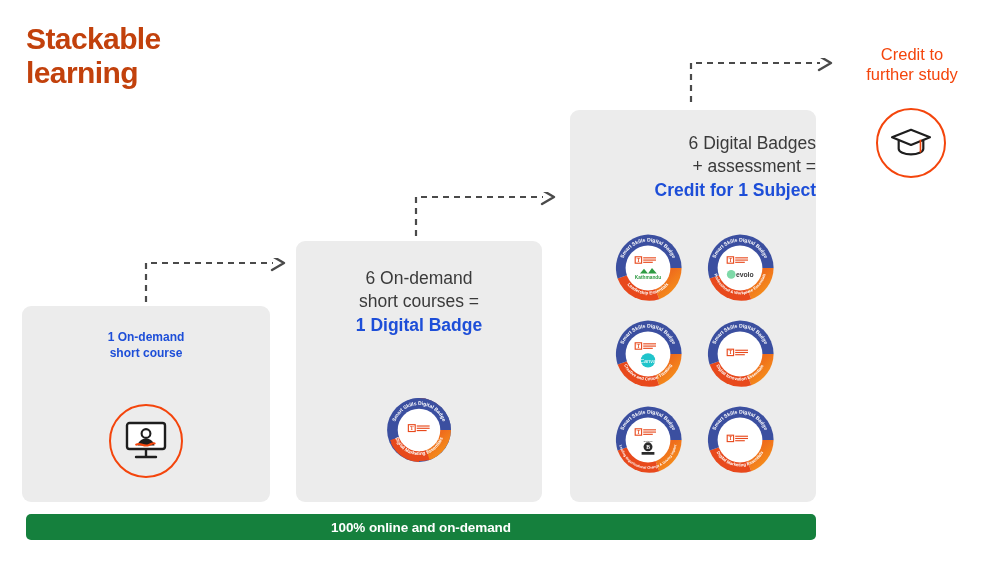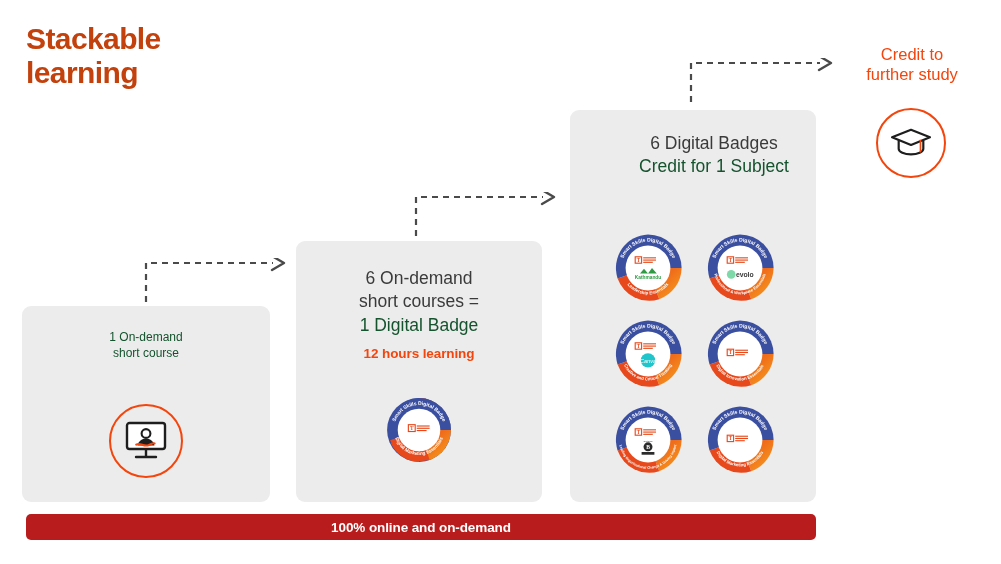--- a/index.html
+++ b/index.html
@@ -39,33 +39,33 @@
   #step-1 { left: 22px;  top: 306px; width: 248px; height: 196px; }
   #step-2 { left: 296px; top: 241px; width: 246px; height: 261px; }
   #step-3 { left: 570px; top: 110px; width: 246px; height: 392px; }
 
   .card-text {
     text-align: center;
     color: #2B2B2B;
   }
   #step-1 .card-text { margin-top: 24px; }
   #step-2 .card-text { margin-top: 26px; }
-  #step-3 .card-text { margin-top: 22px; text-align: center; padding-left: 42px; }
+  #step-3 .card-text { margin-top: 22px; text-align: right; padding-left: 42px; }
 
   .line-reg {
     font-size: 17.5px;
     font-weight: normal;
     line-height: 1.33;
     color: #3A3A3A;
   }
   .line-bold {
     font-size: 17.5px;
-    font-weight: normal;
+    font-weight: bold;
     line-height: 1.33;
-    color: #14532d;
+    color: #1d4ed8;
   }
   #step-1 .line-bold { font-size: 12px; }
   .line-hours {
     font-size: 13.5px;
     font-weight: bold;
     color: #F4450C;
     margin-top: 9px;
     letter-spacing: -0.1px;
   }
 
@@ -104,21 +104,21 @@
   #arrow-2 { left: 413px; top: 192px; width: 146px; height: 46px; }
   #arrow-3 { left: 688px; top: 58px;  width: 148px; height: 46px; }
 
   
   #bottom-bar {
     position: absolute;
     left: 26px;
     top: 514px;
     width: 790px;
     height: 26px;
-    background: #b91c1c;
+    background: #15803d;
     border-radius: 5px;
     display: flex;
     align-items: center;
     justify-content: center;
   }
   #bottom-bar-label {
     color: #ffffff;
     font-size: 13.5px;
     font-weight: bold;
     letter-spacing: -0.1px;
@@ -167,21 +167,20 @@
     <path d="M3 44 L3 5 L130 5" fill="none" stroke="#4A4A4A" stroke-width="2.2" stroke-dasharray="6,5" stroke-linecap="butt"></path>
     <polyline points="129,-2 141,5 129,12" fill="none" stroke="#4A4A4A" stroke-width="2.4" stroke-linecap="round" stroke-linejoin="round"></polyline>
   </svg>
 </div>
 
 <div class="step-card" id="step-2">
   <div class="card-text">
     <div class="line-reg">6 On-demand</div>
     <div class="line-reg">short courses =</div>
     <div class="line-bold">1 Digital Badge</div>
-    <div class="line-hours">12 hours learning</div>
   </div>
 </div>
 
 <div class="badge" id="badge-step2">
   <svg width="76" height="76" viewBox="0 0 100 100">
     <defs>
       <linearGradient id="g2a" x1="0" y1="0" x2="1" y2="1">
         <stop offset="0%" stop-color="#E8491C"></stop>
           <stop offset="100%" stop-color="#F9A21B"></stop>
       </linearGradient>
@@ -215,20 +214,21 @@
 <div class="arrow" id="arrow-2">
   <svg width="146" height="46" viewBox="0 0 146 46">
     <path d="M3 44 L3 5 L130 5" fill="none" stroke="#4A4A4A" stroke-width="2.2" stroke-dasharray="6,5" stroke-linecap="butt"></path>
     <polyline points="129,-2 141,5 129,12" fill="none" stroke="#4A4A4A" stroke-width="2.4" stroke-linecap="round" stroke-linejoin="round"></polyline>
   </svg>
 </div>
 
 <div class="step-card" id="step-3">
   <div class="card-text">
     <div class="line-reg">6 Digital Badges</div>
+    <div class="line-reg">+ assessment =</div>
     <div class="line-bold">Credit for 1 Subject</div>
   </div>
 </div>
 
 <div id="badge-grid">
   <div class="badge-cell">
     <svg width="80" height="80" viewBox="0 0 100 100">
       <defs>
         <linearGradient id="g0" x1="0" y1="0" x2="1" y2="1">
           <stop offset="0%" stop-color="#E8491C"></stop>

